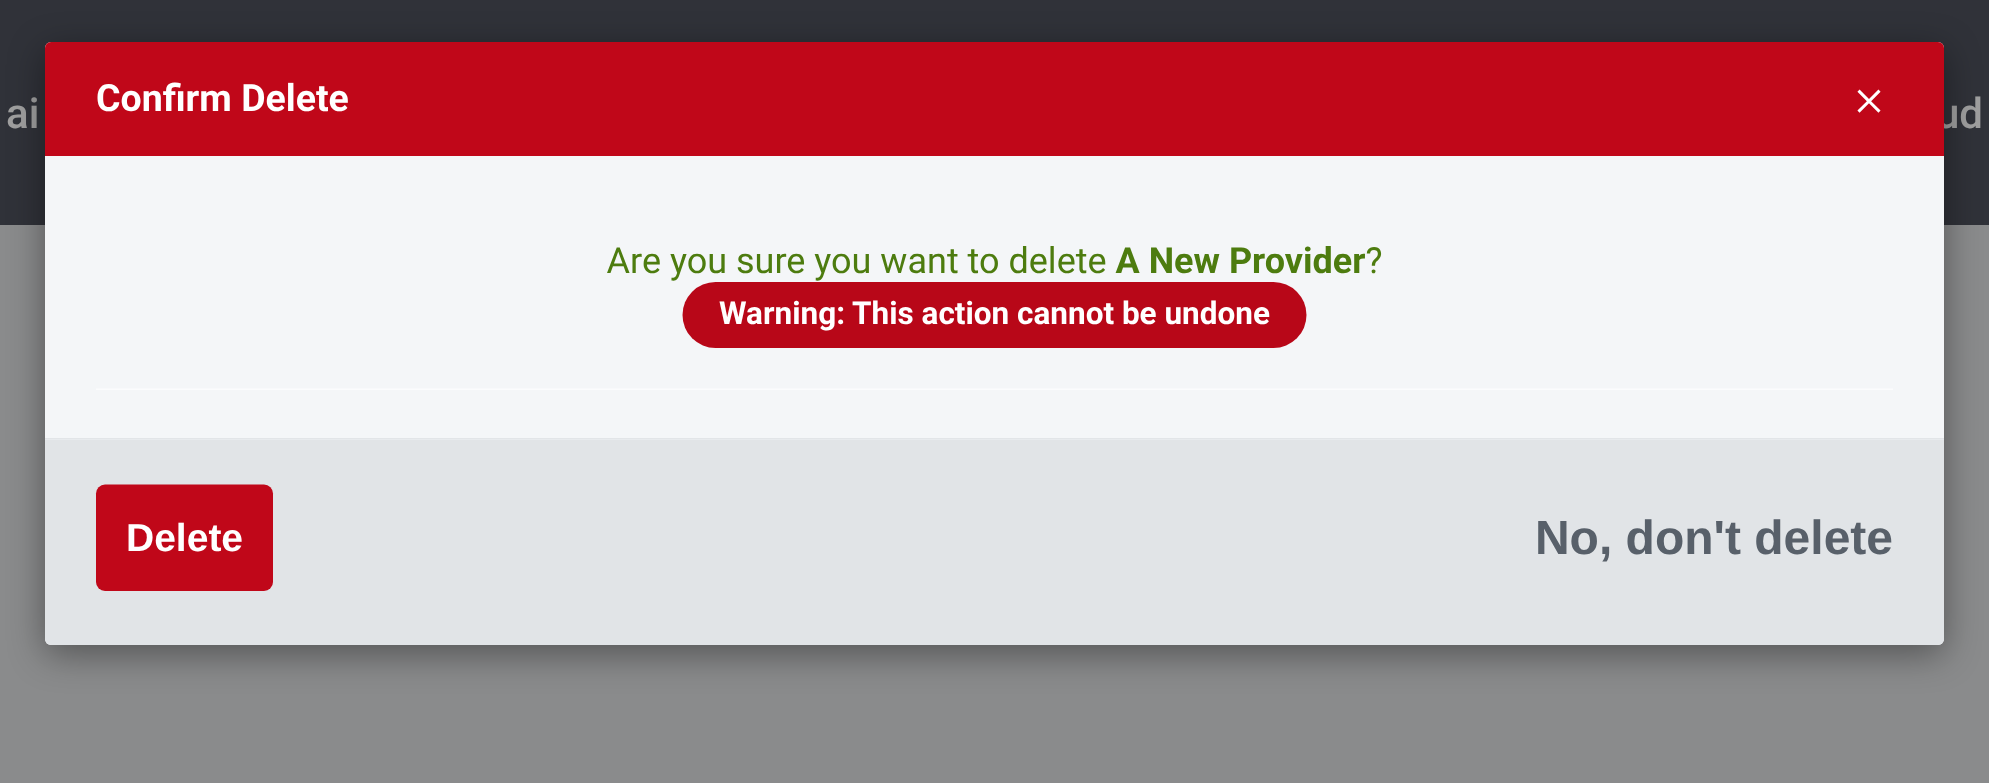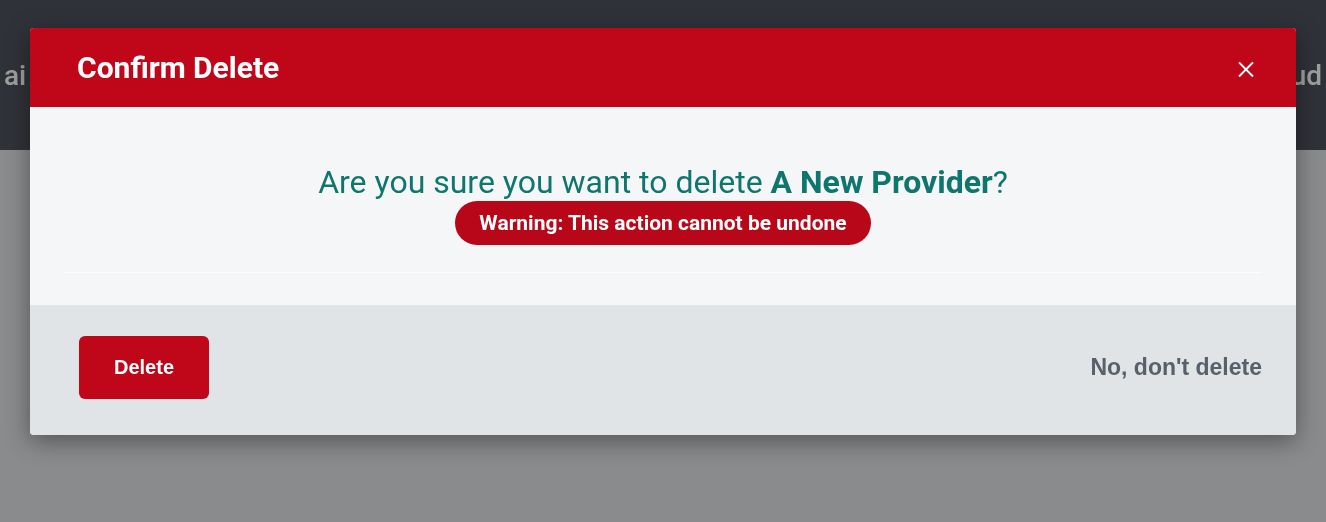--- a/index.html
+++ b/index.html
@@ -49,23 +49,22 @@
   }
   .modal-header {
     background: #c00719;
     color: #ffffff;
     display: flex;
     align-items: center;
     justify-content: space-between;
     padding: 22px 34px 22px 34px;
   }
   .modal-title {
-    font-size: 30px;
+    font-size: 25px;
     font-weight: 700;
-    margin-left: 13px;
   }
   .close-btn {
     background: none;
     border: none;
     cursor: pointer;
     padding: 4px;
     color: #fff;
     display: flex;
     align-items: center;
     justify-content: center;
@@ -81,22 +80,22 @@
     border-bottom: 1px solid #e2e5e8;
     position: relative;
   }
   .body-inner-line {
     position: absolute;
     left: 34px; right: 34px; bottom: 32px;
     height: 1px;
     background: #fbfcfd;
   }
   .confirm-text {
-    font-size: 32px;
-    color: #0f766e;
+    font-size: 24px;
+    color: #4d7c0f;
     font-weight: 400;
   }
   .confirm-text .strong {
     font-weight: 700;
   }
   .warning-pill {
     display: inline-block;
     background: #b80718;
     color: #ffffff;
     font-weight: 700;
@@ -109,31 +108,30 @@
     padding: 30px 34px 36px 34px;
     display: flex;
     align-items: center;
     justify-content: space-between;
   }
   .btn-delete {
     background: #c00719;
     color: #fff;
     border: none;
     border-radius: 6px;
-    font-size: 20px;
+    font-size: 26px;
     font-weight: 700;
-    padding: 20px 35px;
+    padding: 20px 20px;
     cursor: pointer;
-    margin-left: 15px;
   }
   .btn-cancel {
     background: none;
     border: none;
     color: #58606a;
-    font-size: 23px;
+    font-size: 32px;
     font-weight: 700;
     cursor: pointer;
     padding: 10px 0;
   }
 </style>
 </head>
 <body>
 
 <div class="bg-nav">
   <span>ai</span>

